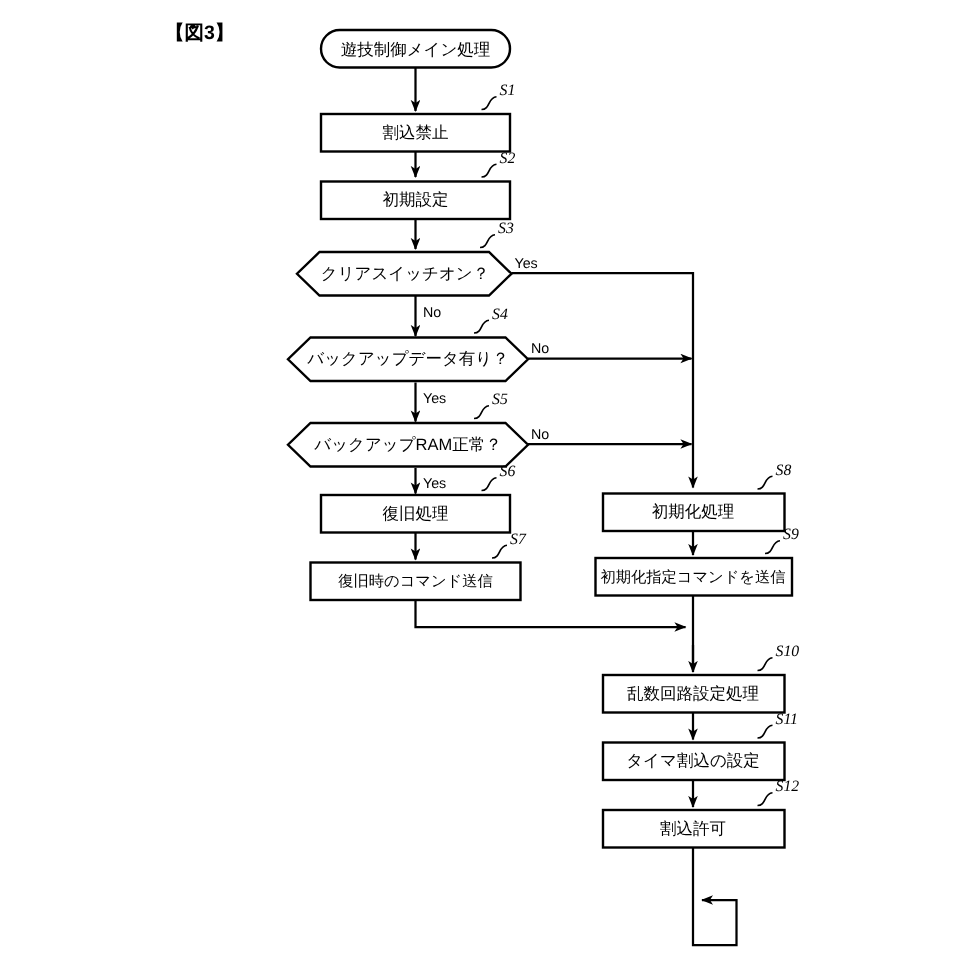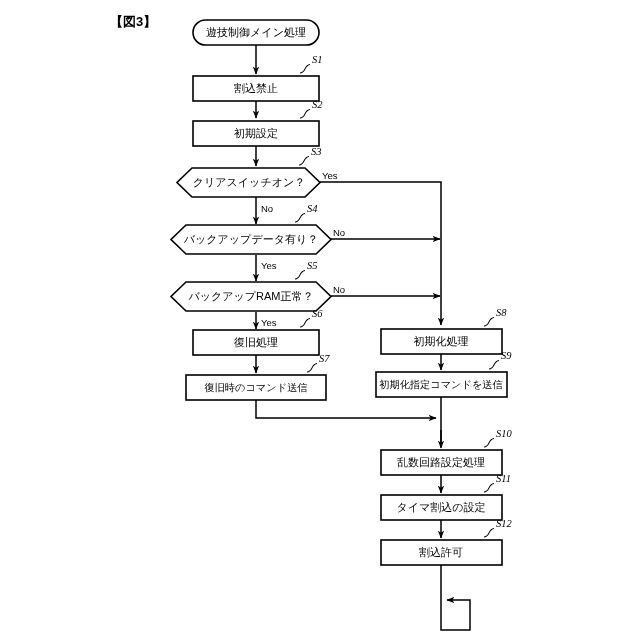--- a/index.html
+++ b/index.html
@@ -14,20 +14,21 @@
     color: #000000;
     overflow: hidden;
     position: relative;
   }
   #canvas {
     position: absolute;
     left: 0;
     top: 0;
     width: 568px;
     height: 640px;
+    padding-left: 21px;
   }
   .fig-title {
     position: absolute;
     left: 110px;
     top: 13px;
     font-size: 13px;
     font-weight: bold;
     letter-spacing: 0px;
     white-space: nowrap;
   }

